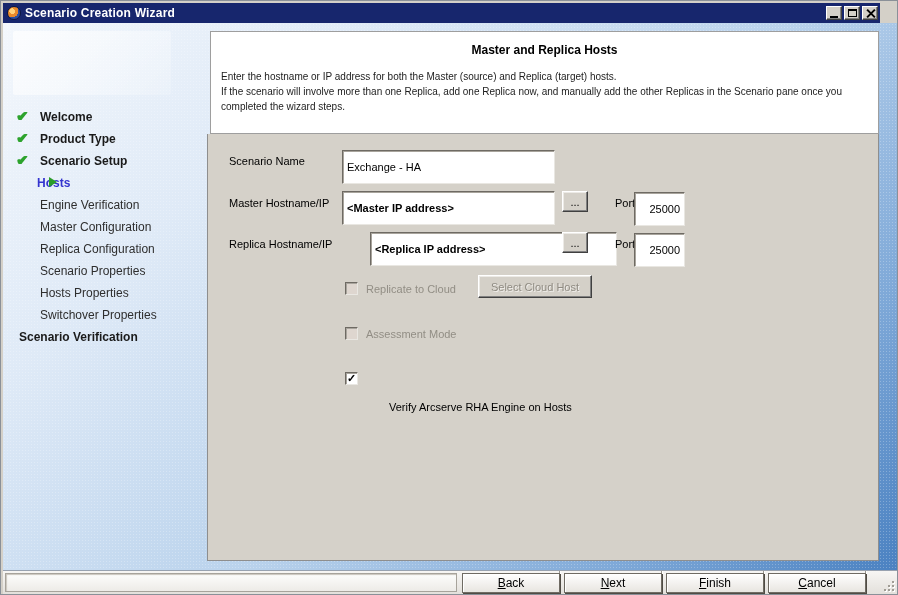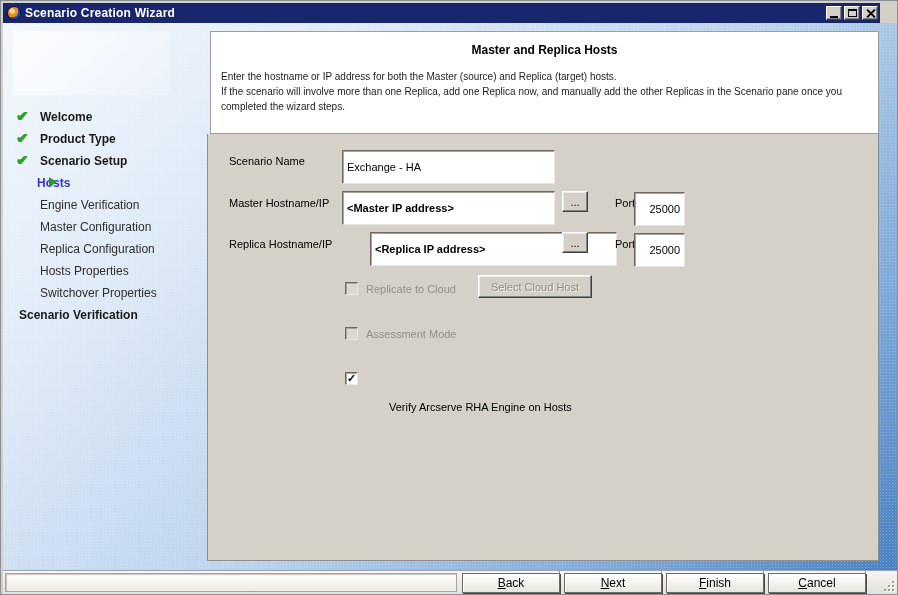--- a/index.html
+++ b/index.html
@@ -162,20 +162,21 @@
   <div class="content-bg">
     <div class="logo-area"></div>
     <div class="steps">
         <div class="step done"><span class="sicon check">✔</span><span class="slbl">Welcome</span></div>
         <div class="step done"><span class="sicon check">✔</span><span class="slbl">Product Type</span></div>
         <div class="step done"><span class="sicon check">✔</span><span class="slbl">Scenario Setup</span></div>
         <div class="step current"><span class="sicon arrow"></span><span class="slbl">Hosts</span></div>
         <div class="step pending"><span class="slbl">Engine Verification</span></div>
         <div class="step pending"><span class="slbl">Master Configuration</span></div>
         <div class="step pending"><span class="slbl">Replica Configuration</span></div>
+        <div class="step pending"><span class="slbl">Scenario Properties</span></div>
         <div class="step pending"><span class="slbl">Hosts Properties</span></div>
         <div class="step pending"><span class="slbl">Switchover Properties</span></div>
         <div class="step phase"><span class="slbl">Scenario Verification</span></div>
       </div>
 
     <div class="header-panel">
       <div class="header-title">Master and Replica Hosts</div>
       <div class="header-desc first">Enter the hostname or IP address for both the Master (source) and Replica (target) hosts.</div>
       <div class="header-desc">If the scenario will involve more than one Replica, add one Replica now, and manually add the other Replicas in the Scenario pane once you completed the wizard steps.</div>
     </div>

